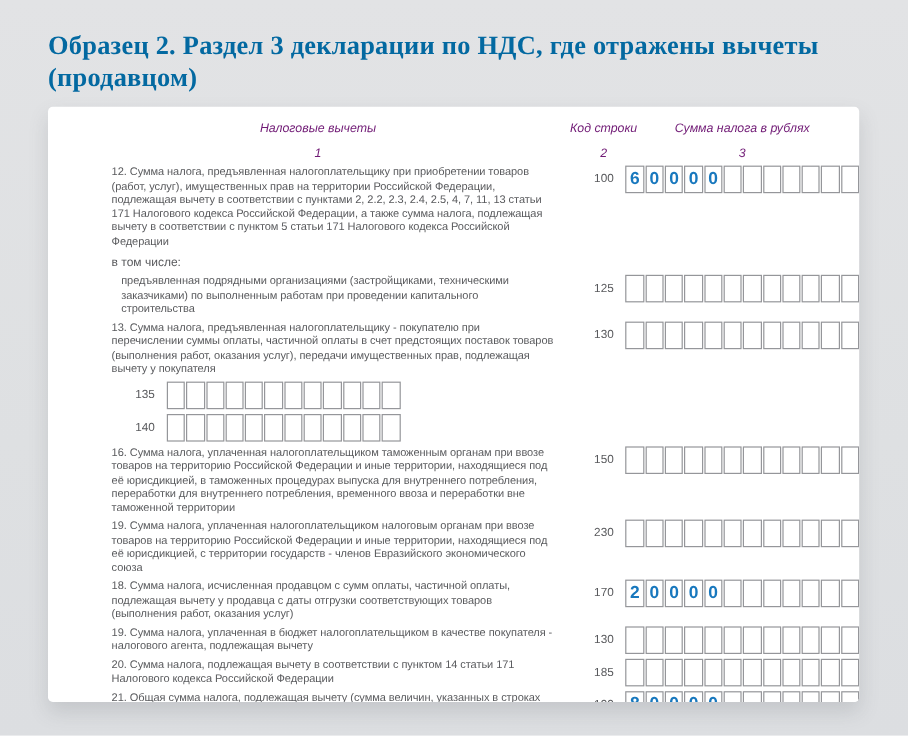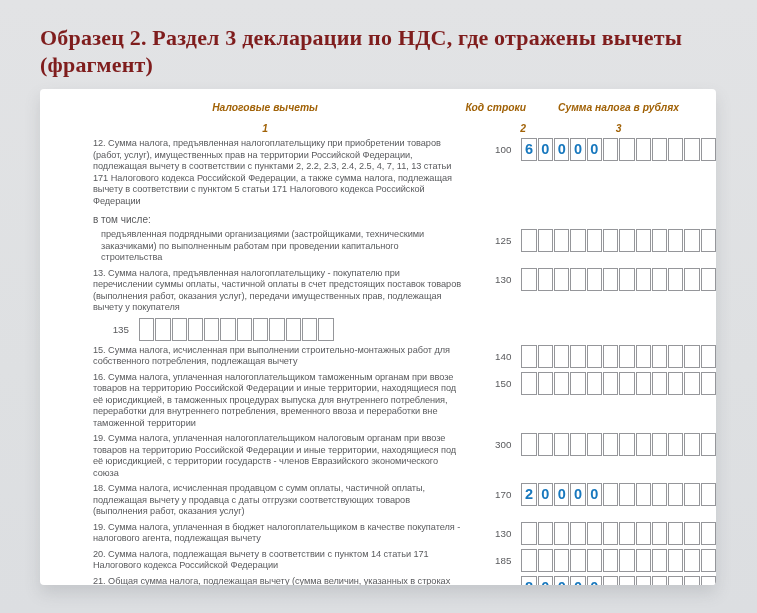--- a/index.html
+++ b/index.html
@@ -4,32 +4,32 @@
 <style>
   html,body{margin:0;padding:0;}
   body{
     width:757px;height:613px;overflow:hidden;position:relative;
     background:linear-gradient(180deg,#e2e3e5 0%,#dee0e2 60%,#dcdee1 100%);
     font-family:"Liberation Sans",sans-serif;
   }
   .title{
     position:absolute;left:40px;top:24px;width:660px;margin:0;
     font-family:"Liberation Serif",serif;font-weight:700;
-    font-size:22px;line-height:27px;color:#7f1d1d;letter-spacing:.2px;
+    font-size:22px;line-height:27px;color:#0369a1;letter-spacing:.2px;
   }
   .card{
     position:absolute;left:40px;top:89px;width:676px;height:496px;
     background:#ffffff;border-radius:4px;
     box-shadow:0 8px 16px rgba(90,95,102,.18);
     overflow:hidden;
   }
-  .head{display:flex;padding:13px 0 0 10px;color:#a16207;font-weight:bold;}
+  .head{display:flex;padding:13px 0 0 10px;color:#701a75;}
   .head .hc{font-size:10.3px;font-style:italic;display:flex;justify-content:center;}
   .hc.c1{width:430px;}
-  .hc.c2{width:46px;justify-content:flex-end;}
+  .hc.c2{width:46px;}
   .hc.c2 span{white-space:nowrap;}
   .hc.c3{width:185px;}
   .rows{padding-bottom:6px;margin-left:43px;}
   .row{display:flex;align-items:flex-start;margin-top:4px;padding-left:10px;}
   .row.gap-lg{margin-top:14px;}
   .rtext{width:430px;font-size:9.2px;line-height:11.5px;color:#595a5d;letter-spacing:-.05px;box-sizing:border-box;padding-right:14px;}
   .rtext.indent{padding-left:8px;}
   .rcode{width:46px;flex:none;text-align:right;padding-right:10px;box-sizing:border-box;
          font-size:9.8px;color:#595a5d;height:23px;line-height:23px;}
   .rcells{display:flex;gap:1px;flex:none;}
@@ -37,21 +37,21 @@
     width:13.3px;height:21px;flex:none;border:1px solid #95969a;background:#fff;
     font-size:14.5px;font-weight:700;color:#1878be;text-align:center;line-height:20px;
     font-family:"Liberation Sans",sans-serif;
   }
   .note{padding-left:10px;margin-top:7px;font-size:10px;color:#595a5d;}
 </style>
 </head>
 <body>
 
 <div>
-  <h1 class="title"><span>Образец 2. Раздел 3 декларации по НДС, где отражены вычеты</span><br><span>(фрагмент)</span></h1>
+  <h1 class="title"><span>Образец 2. Раздел 3 декларации по НДС, где отражены вычеты</span><br><span>(продавцом)</span></h1>
 
   <div class="card">
 
     <div class="head">
       <div class="hc c1">
           <span>Налоговые вычеты</span>
         </div>
       <div class="hc c2">
           <span>Код строки</span>
         </div>
@@ -139,21 +139,20 @@
             <div class="cellbox"></div>
             <div class="cellbox"></div>
             <div class="cellbox"></div>
             <div class="cellbox"></div>
             <div class="cellbox"></div>
             <div class="cellbox"></div>
             <div class="cellbox"></div>
           </div>
         </div>
         <div class="row">
-          <div class="rtext">15. Сумма налога, исчисленная при выполнении строительно-монтажных работ для собственного потребления, подлежащая вычету</div>
           <div class="rcode">140</div>
           <div class="rcells">
             <div class="cellbox"></div>
             <div class="cellbox"></div>
             <div class="cellbox"></div>
             <div class="cellbox"></div>
             <div class="cellbox"></div>
             <div class="cellbox"></div>
             <div class="cellbox"></div>
             <div class="cellbox"></div>
@@ -176,21 +175,21 @@
             <div class="cellbox"></div>
             <div class="cellbox"></div>
             <div class="cellbox"></div>
             <div class="cellbox"></div>
             <div class="cellbox"></div>
             <div class="cellbox"></div>
           </div>
         </div>
         <div class="row">
           <div class="rtext">19. Сумма налога, уплаченная налогоплательщиком налоговым органам при ввозе товаров на территорию Российской Федерации и иные территории, находящиеся под её юрисдикцией, с территории государств - членов Евразийского экономического союза</div>
-          <div class="rcode">300</div>
+          <div class="rcode">230</div>
           <div class="rcells">
             <div class="cellbox"></div>
             <div class="cellbox"></div>
             <div class="cellbox"></div>
             <div class="cellbox"></div>
             <div class="cellbox"></div>
             <div class="cellbox"></div>
             <div class="cellbox"></div>
             <div class="cellbox"></div>
             <div class="cellbox"></div>

